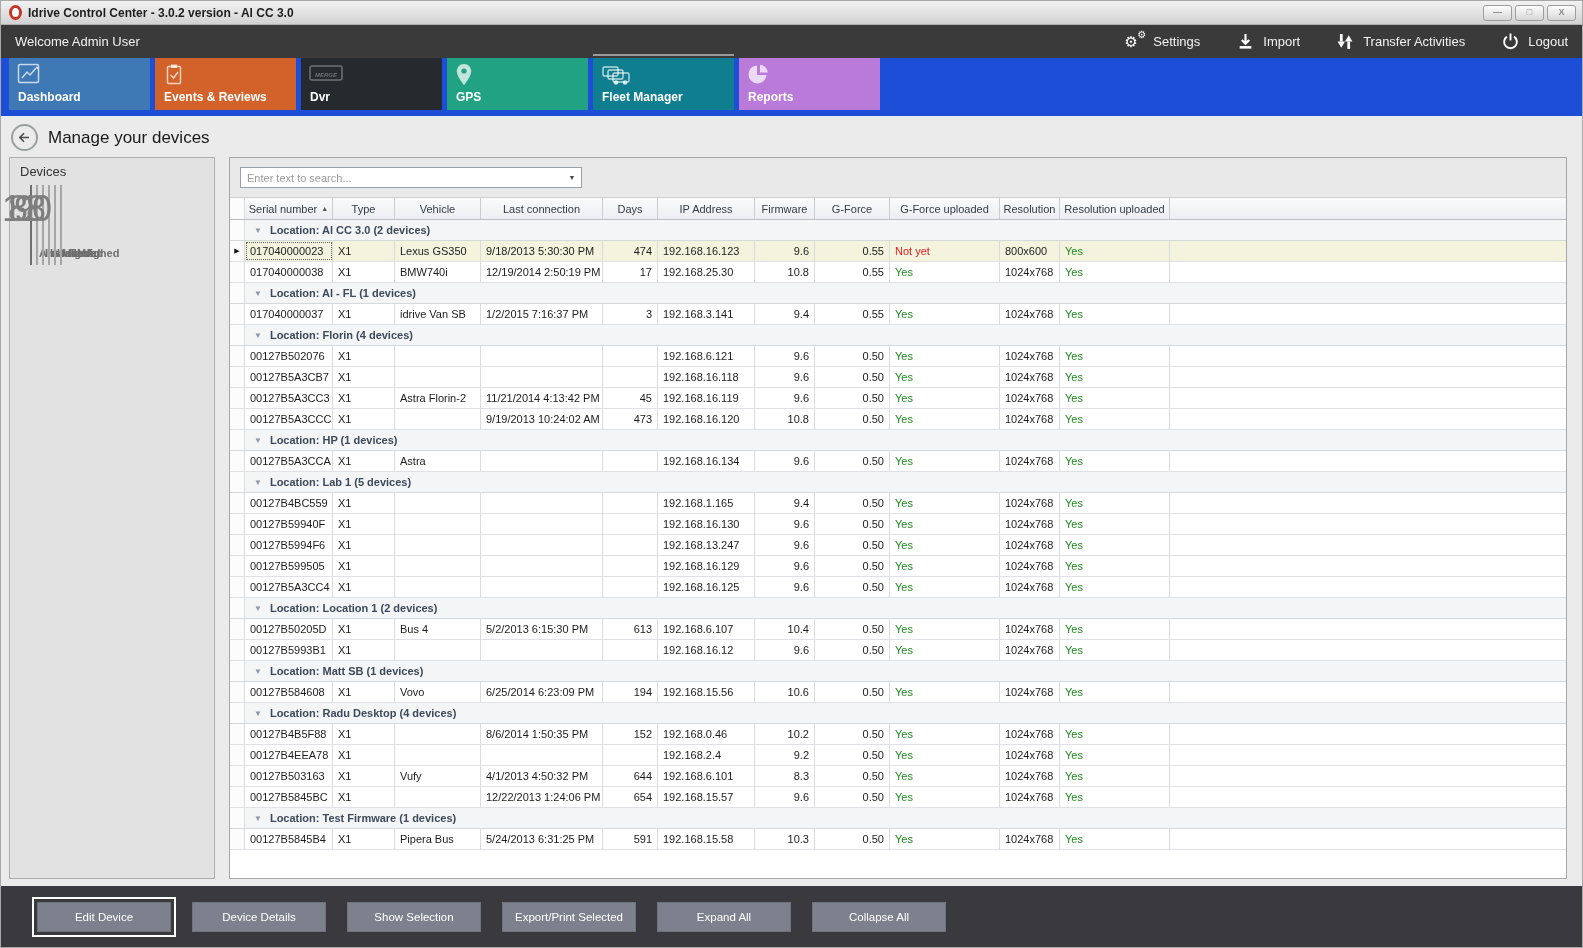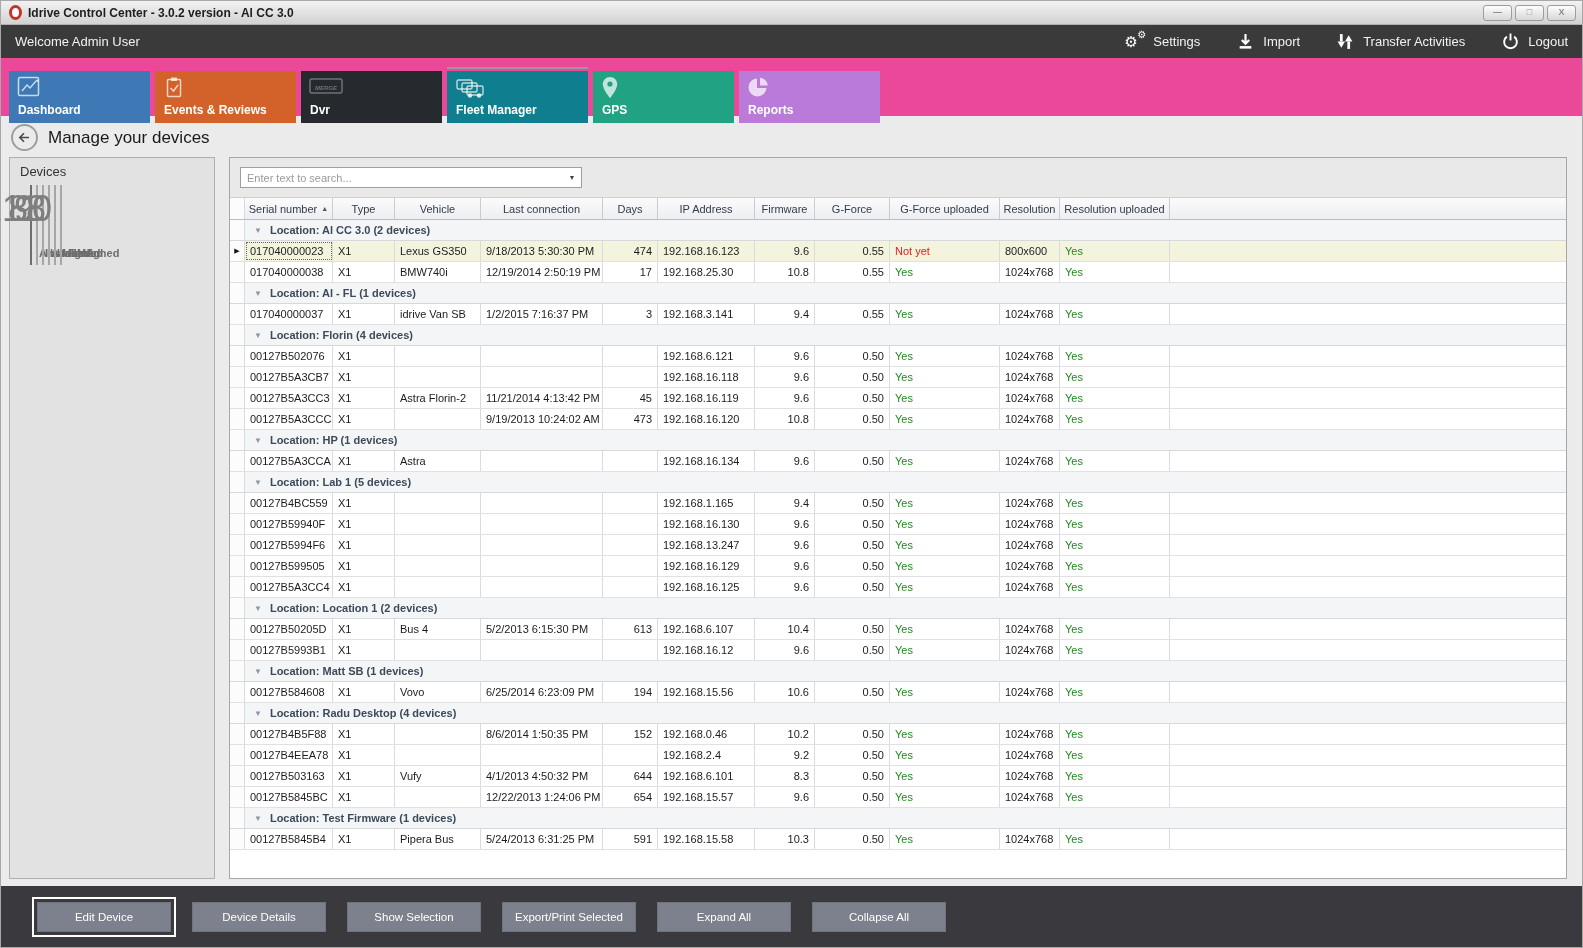--- a/index.html
+++ b/index.html
@@ -18,21 +18,21 @@
   .appheader{height:33px;flex:0 0 auto;background:#3a3a3a;display:flex;align-items:center;padding:0 14px;}
   .welcome{color:#f2f2f2;font-size:13px;}
   .hactions{margin-left:auto;display:flex;align-items:center;gap:34px;}
   .hact{display:flex;align-items:center;gap:7px;color:#f2f2f2;font-size:13px;cursor:pointer;}
   .hicon{display:flex;align-items:center;justify-content:center;width:22px;height:20px;}
   .gearwrap{position:relative;width:22px;height:20px;color:#fff;}
   .gearwrap .g1{position:absolute;left:0;top:1px;font-size:15px;}
   .gearwrap .g2{position:absolute;right:0;top:-3px;font-size:10px;}
 
   
-  .tilesrow{height:58px;flex:0 0 auto;display:flex;gap:5px;padding:13px 0 0 8px;background:#ec4899;}
+  .tilesrow{height:58px;flex:0 0 auto;display:flex;gap:5px;padding:0 0 0 8px;background:#1d4ed8;}
   .tile{width:141px;height:52px;position:relative;color:#fff;padding:5px 8px;cursor:pointer;}
   .tile .tlabel{position:absolute;left:9px;bottom:6px;font-weight:bold;font-size:12px;}
   .tile .ticon{height:24px;}
   .tile.sel::before{content:"";position:absolute;left:0;right:0;top:-4px;height:2px;background:#9a9a9a;}
 
   
   .pagehead{height:41px;flex:0 0 auto;display:flex;align-items:center;padding:2px 0 0 10px;gap:10px;}
   .backbtn{width:27px;height:27px;border:2px solid #9aa0a0;border-radius:50%;display:flex;align-items:center;justify-content:center;background:transparent;cursor:pointer;}
   .pagetitle{font-size:17px;color:#1a1a1a;}
 
@@ -164,39 +164,39 @@
           </svg></div>
         <div class="tlabel">Events &amp; Reviews</div>
       </div>
       <div class="tile" style="background: rgb(38, 41, 46);">
         <div class="ticon"><svg width="36" height="20" viewBox="0 0 36 20">
             <rect x="1" y="3" width="32" height="14" rx="2" stroke="#6f7378" fill="none" stroke-width="1.5"></rect>
             <text x="17" y="13.5" font-size="6" fill="#6f7378" text-anchor="middle" font-style="italic" font-weight="bold" font-family="Liberation Sans,sans-serif">MERGE</text>
           </svg></div>
         <div class="tlabel">Dvr</div>
       </div>
+      <div class="tile" style="background: rgb(33, 162, 131);">
+        <div class="ticon"><svg width="18" height="24" viewBox="0 0 18 24">
+            <path d="M9 1C5 1 1.8 4.2 1.8 8.2 1.8 13.5 9 22 9 22s7.2-8.5 7.2-13.8C16.2 4.2 13 1 9 1z" fill="rgba(255,255,255,0.72)"></path>
+            <circle cx="9" cy="8" r="2.6" fill="#21a283"></circle>
+          </svg></div>
+        <div class="tlabel">GPS</div>
+      </div>
       <div class="tile sel" style="background: rgb(15, 127, 143);">
         <div class="ticon"><svg width="34" height="23" viewBox="0 0 34 23">
             <g stroke="rgba(255,255,255,0.72)" fill="none" stroke-width="1.4">
               <rect x="2" y="4" width="15" height="9" rx="1.5"></rect>
               <rect x="7" y="7" width="15" height="9" rx="1.5"></rect>
               <rect x="12" y="10" width="16" height="9" rx="1.5"></rect>
               <circle cx="15" cy="19.5" r="1.6" fill="rgba(255,255,255,0.72)"></circle>
               <circle cx="24" cy="19.5" r="1.6" fill="rgba(255,255,255,0.72)"></circle>
             </g>
           </svg></div>
         <div class="tlabel">Fleet Manager</div>
       </div>
-      <div class="tile" style="background: rgb(33, 162, 131);">
-        <div class="ticon"><svg width="18" height="24" viewBox="0 0 18 24">
-            <path d="M9 1C5 1 1.8 4.2 1.8 8.2 1.8 13.5 9 22 9 22s7.2-8.5 7.2-13.8C16.2 4.2 13 1 9 1z" fill="rgba(255,255,255,0.72)"></path>
-            <circle cx="9" cy="8" r="2.6" fill="#21a283"></circle>
-          </svg></div>
-        <div class="tlabel">GPS</div>
-      </div>
       <div class="tile" style="background: rgb(186, 122, 217);">
         <div class="ticon"><svg width="23" height="23" viewBox="0 0 23 23">
             <path d="M10 12V2.5A9 9 0 1 0 19.5 12z" fill="rgba(255,255,255,0.72)"></path>
             <path d="M13 9.5V1.8A9 9 0 0 1 20.8 9.5z" fill="rgba(255,255,255,0.72)"></path>
           </svg></div>
         <div class="tlabel">Reports</div>
       </div>
     </div>
 
   <div class="pagehead">

